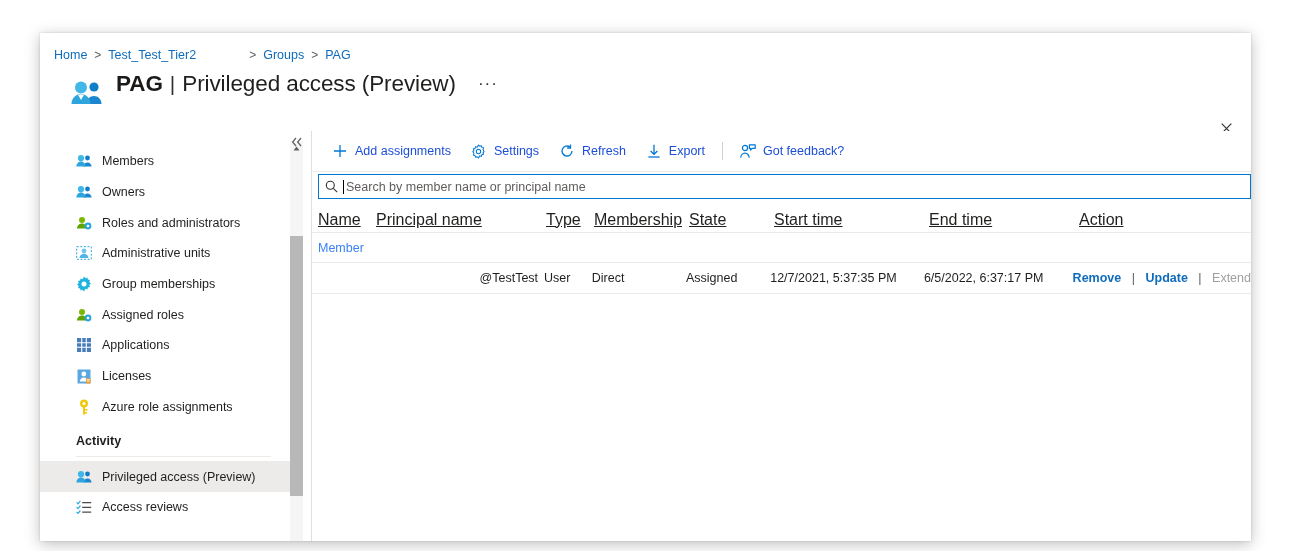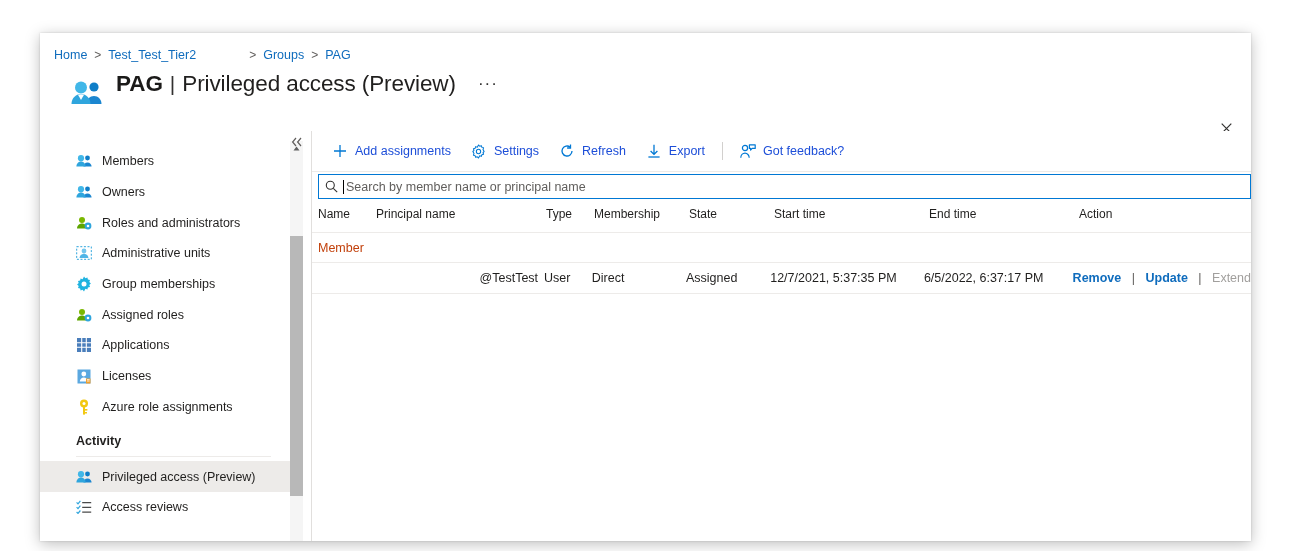--- a/index.html
+++ b/index.html
@@ -326,33 +326,35 @@
     color: #201f1e;
     padding-left: 2px;
     background: transparent;
   }
   .search-input::placeholder { color: #605e5c; }
 
   
   .tbl { margin-top: 8px; width: 100%; }
   .tbl-head {
     display: flex;
+    align-items: center;
     height: 26px;
     border-bottom: 1px solid #edebe9;
-    font-size: 12px;
+    font-size: 16px;
     color: #201f1e;
     padding-left: 6px;
+    text-decoration: underline;
   }
   .tbl-group {
     display: flex;
     align-items: center;
     height: 30px;
     border-bottom: 1px solid #edebe9;
     font-size: 12.5px;
-    color: #c2410c;
+    color: #3b82f6;
     padding-left: 6px;
     font-weight: 400;
   }
   .tbl-row {
     display: flex;
     align-items: center;
     height: 31px;
     border-bottom: 1px solid #edebe9;
     font-size: 12.5px;
     color: #201f1e;

